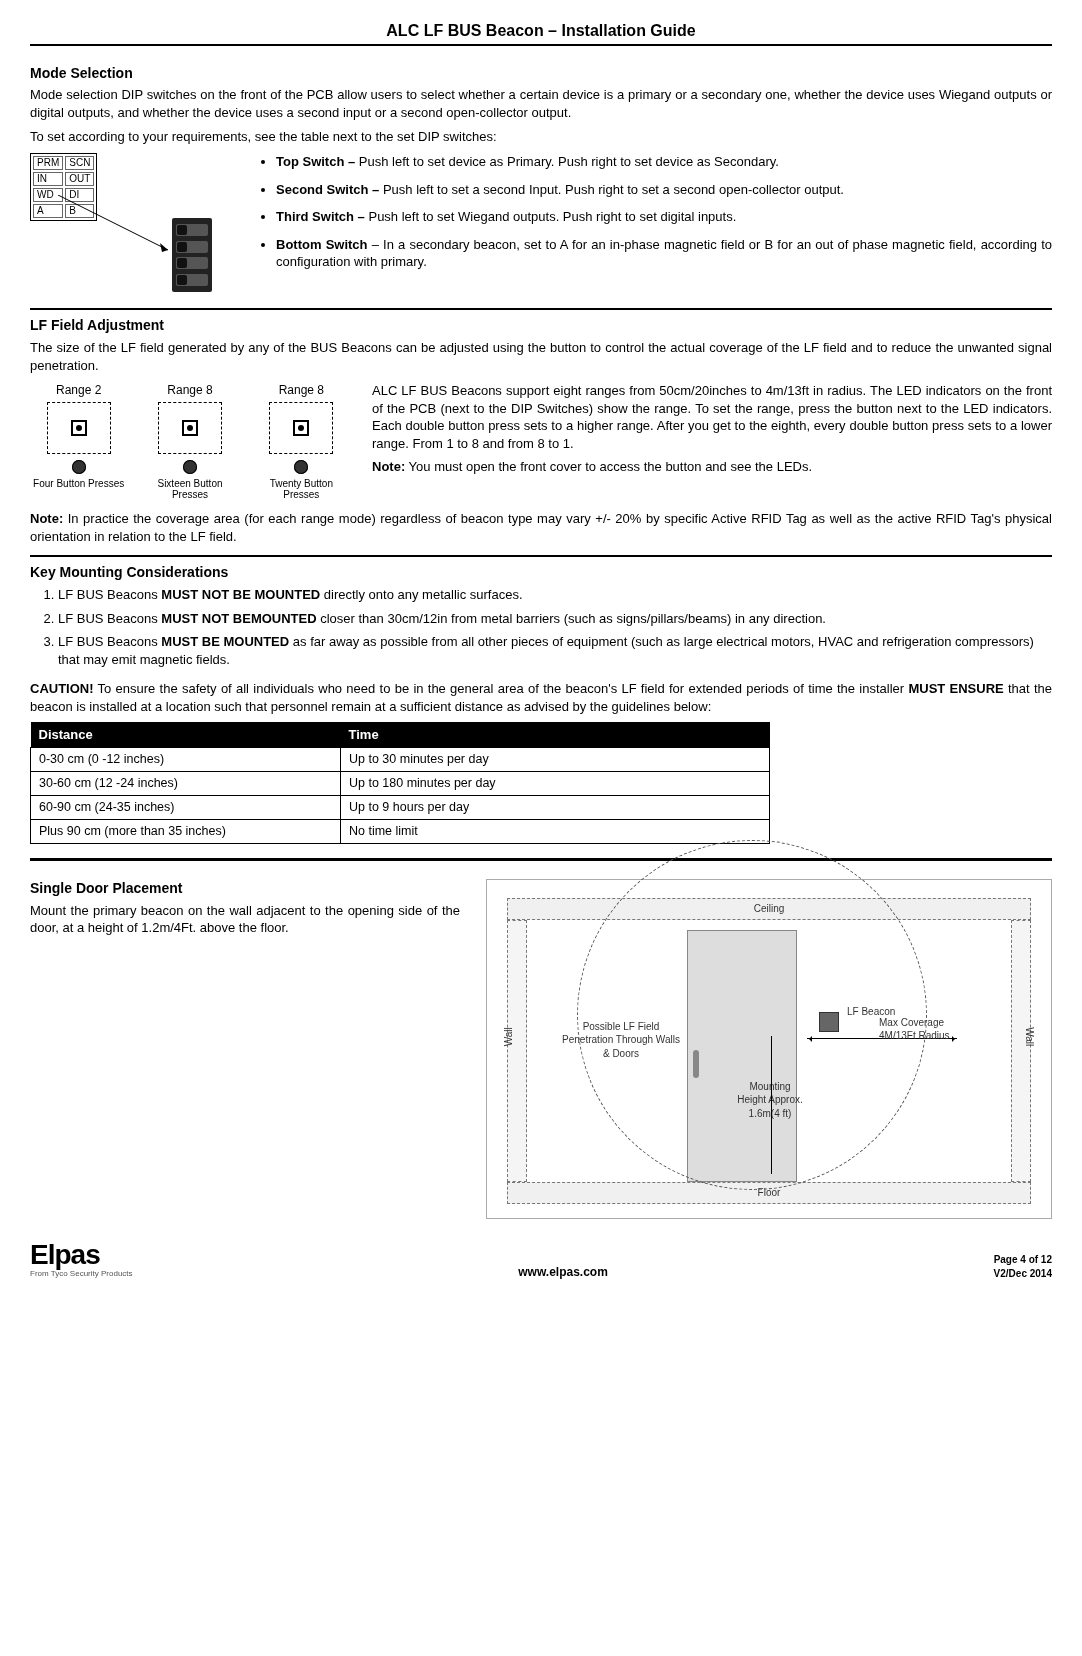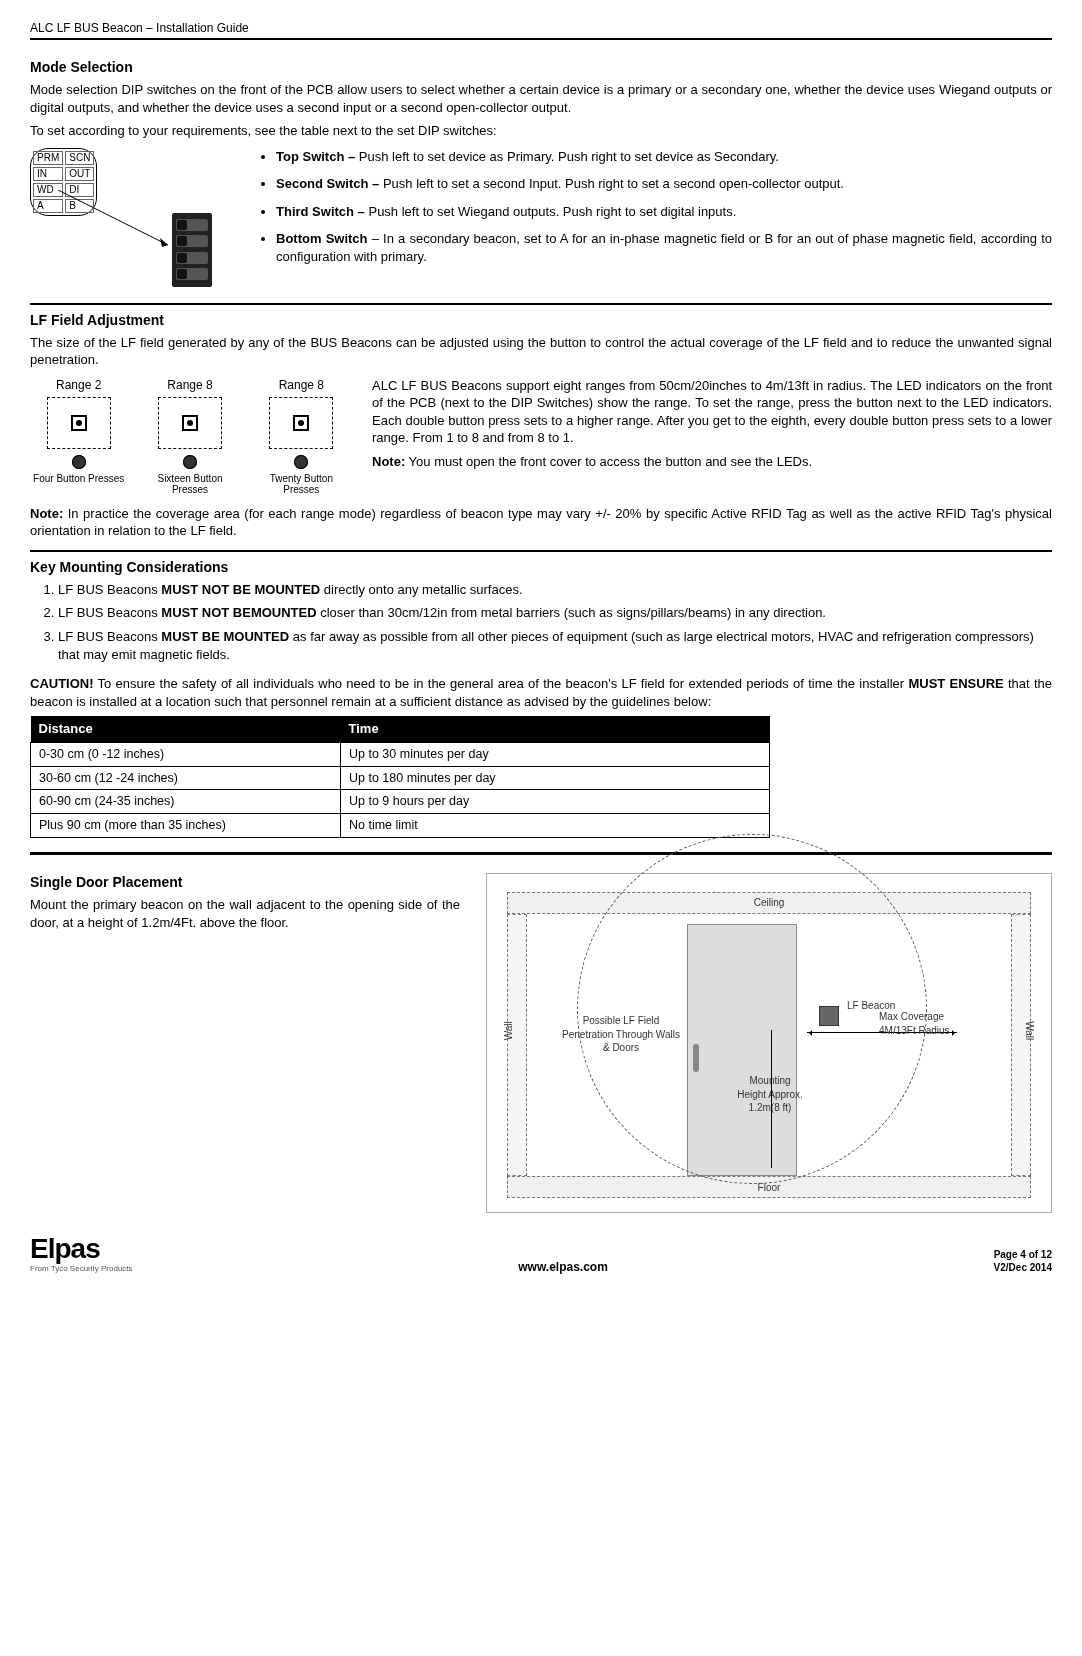--- a/index.html
+++ b/index.html
@@ -7,25 +7,26 @@
     font-family: Arial, Helvetica, sans-serif;
     font-size: 13px;
     color: #000;
     background: #fff;
     width: 1082px;
     margin: 0 auto;
     padding: 20px 30px 10px 30px;
     line-height: 1.35;
   }
   .page-title {
-    font-weight: normal;
-    font-size: 12px;
+    font-weight: bold;
+    font-size: 16px;
     border-bottom: 2px solid #000;
     padding-bottom: 2px;
     margin-bottom: 18px;
+    text-align: center;
   }
   .section-heading {
     font-weight: bold;
     font-size: 14px;
     margin-bottom: 4px;
   }
   .section-rule {
     border-top: 2px solid #000;
     margin: 10px 0 6px 0;
   }
@@ -127,21 +128,21 @@
 <body>
 
 <div class="page-title">ALC LF BUS Beacon – Installation Guide</div>
 
 <div>
   <div class="section-heading">Mode Selection</div>
   <p>Mode selection DIP switches on the front of the PCB allow users to select whether a certain device is a primary or a secondary one, whether the device uses Wiegand outputs or digital outputs, and whether the device uses a second input or a second open-collector output.</p>
   <p>To set according to your requirements, see the table next to the set DIP switches:</p>
   <div class="mode-row">
     <div class="mode-diagram">
-      <table class="dip-label-box" style="position:absolute;top:0;left:0;border-radius:18px;">
+      <table class="dip-label-box" style="position:absolute;top:0;left:0;">
         <tbody>
             <tr>
               <td>PRM</td>
               <td>SCN</td>
             </tr>
         <tr>
               <td>IN</td>
               <td>OUT</td>
             </tr>
         <tr>
@@ -279,21 +280,21 @@
     <div class="beacon-dot" style="top:132px;left:332px;"></div>
     <div class="pd-label" style="top:125px;left:360px;width:80px;text-align:left;">LF Beacon</div>
 
     <div class="circle" style="top:-40px;left:90px;width:350px;height:350px;"></div>
 
     <div class="pd-label" style="top:140px;left:74px;width:120px;">Possible LF Field Penetration Through Walls &amp; Doors</div>
 
     <div class="arrow-h" style="top:158px;left:320px;width:150px;"></div>
     <div class="pd-label" style="top:136px;left:392px;width:90px;text-align:left;">Max Coverage 4M/13Ft Radius</div>
 
-    <div class="pd-label" style="top:200px;left:248px;width:70px;">Mounting Height Approx. 1.2m(8 ft)</div>
+    <div class="pd-label" style="top:200px;left:248px;width:70px;">Mounting Height Approx. 1.6m(4 ft)</div>
     <div style="position:absolute;top:156px;left:284px;width:0;height:138px;border-left:1px solid #000;"></div>
   </div>
 </div>
 
 <div class="footer">
   <div>
     <div class="logo">Elpas</div>
     <div class="logo-sub">From Tyco Security Products</div>
   </div>
   <div class="footer-center">www.elpas.com</div>

